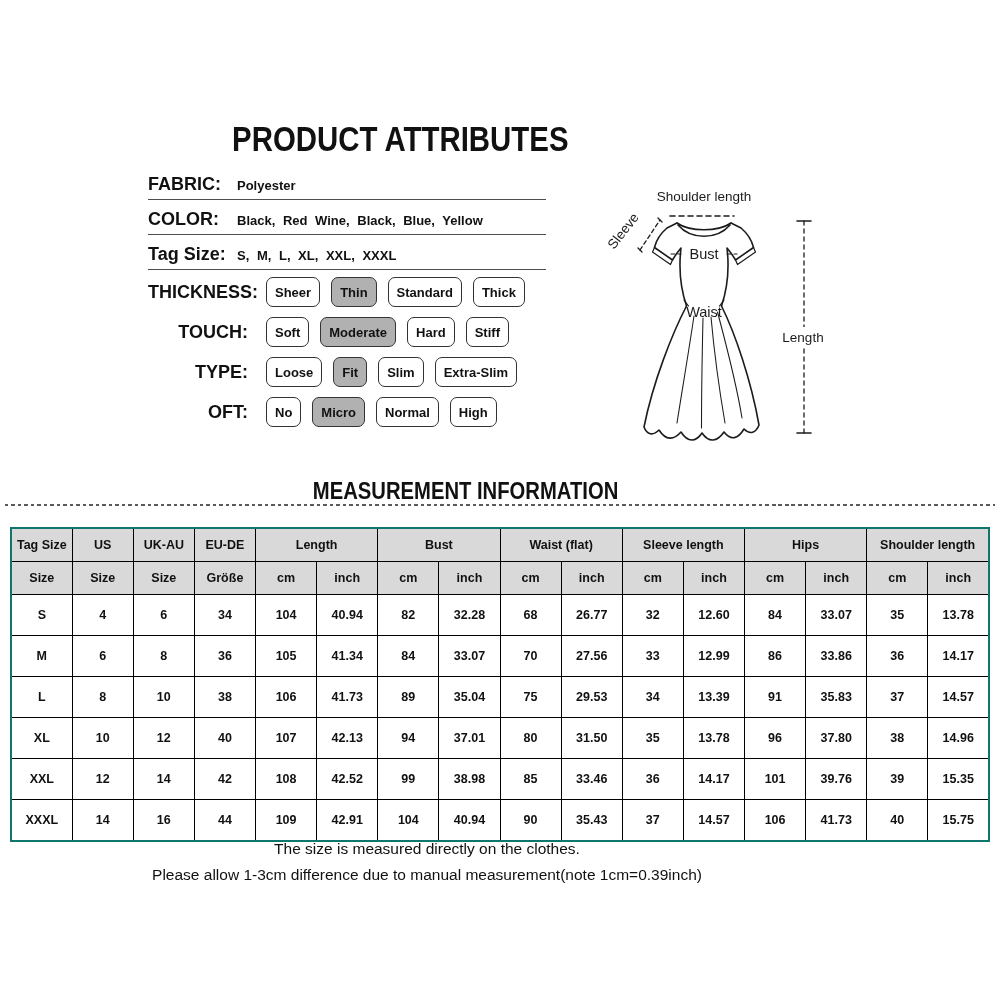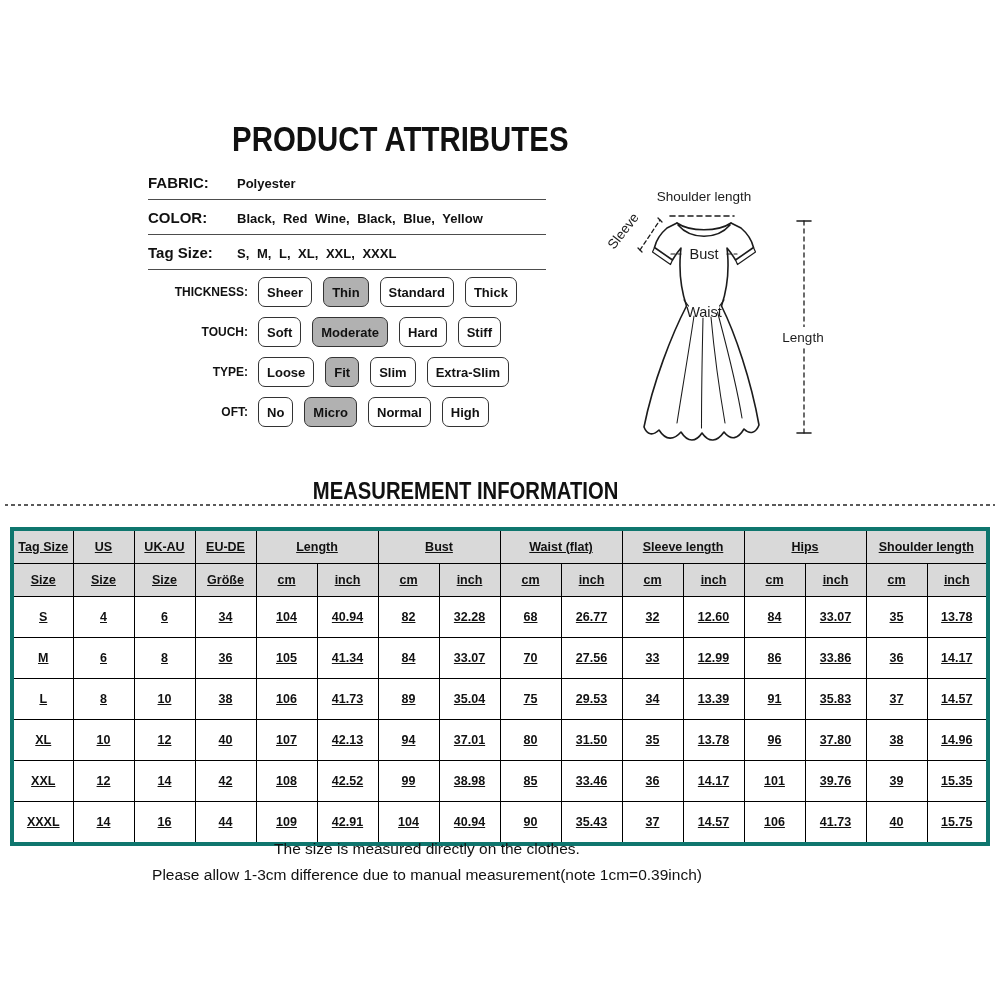--- a/index.html
+++ b/index.html
@@ -16,27 +16,27 @@
     font-size:35px;font-weight:bold;white-space:nowrap;
   }
   .title span{display:inline-block;transform:scaleX(.84);transform-origin:center;}
 
   
   .attrs{position:absolute;left:148px;top:165px;width:398px;}
   .attr-row{
     display:flex;align-items:baseline;height:35px;box-sizing:border-box;
     border-bottom:1px solid #4d4d4d;padding-top:9px;
   }
-  .attr-label{width:89px;font-size:15px;font-weight:bold;flex:none;}
+  .attr-label{width:89px;font-size:18px;font-weight:bold;flex:none;}
   .attr-value{font-size:13px;font-weight:bold;word-spacing:4px;}
 
   
   .opts{position:absolute;left:148px;top:277px;}
   .opt-row{display:flex;align-items:center;height:30px;margin-bottom:10px;}
-  .opt-label{width:100px;text-align:right;font-size:12px;font-weight:bold;flex:none;margin-right:10px;}
+  .opt-label{width:100px;text-align:right;font-size:18px;font-weight:bold;flex:none;margin-right:18px;}
   .opt-buttons{display:flex;gap:11px;}
   .opt-btn{
     height:30px;box-sizing:border-box;display:flex;align-items:center;
     padding:0 8px;border:1.6px solid #333;border-radius:7px;background:#fff;
     font-family:inherit;font-size:13px;font-weight:bold;color:#111;white-space:nowrap;
   }
   .opt-btn.selected{background:var(--selected-bg,#b1b1b1);}
 
   
   .diagram{position:absolute;left:598px;top:176px;}
@@ -48,21 +48,21 @@
     font-size:23px;font-weight:bold;white-space:nowrap;
   }
   .m-title span{display:inline-block;transform:scaleX(.88);transform-origin:center;}
   .dotted{
     position:absolute;top:504px;left:5px;width:990px;height:2px;
     background:repeating-linear-gradient(90deg,#5a5a5a 0 3.5px,transparent 3.5px 6.5px);
   }
   .size-table{
     position:absolute;left:10px;top:527px;width:980px;
     border-collapse:collapse;table-layout:fixed;
-    border:4px solid #0f766e;font-size:12.5px;text-decoration:underline;
+    border:2px solid #0f766e;font-size:12.5px;
   }
   .size-table th,.size-table td{
     border:1px solid #000;text-align:center;vertical-align:middle;
     font-weight:bold;padding:0;overflow:hidden;
   }
   .size-table thead th{background:var(--header-bg,#d9d9d9);height:32px;}
   .size-table tbody td{height:40px;font-size:12.5px;}
 
   
   .notes{

